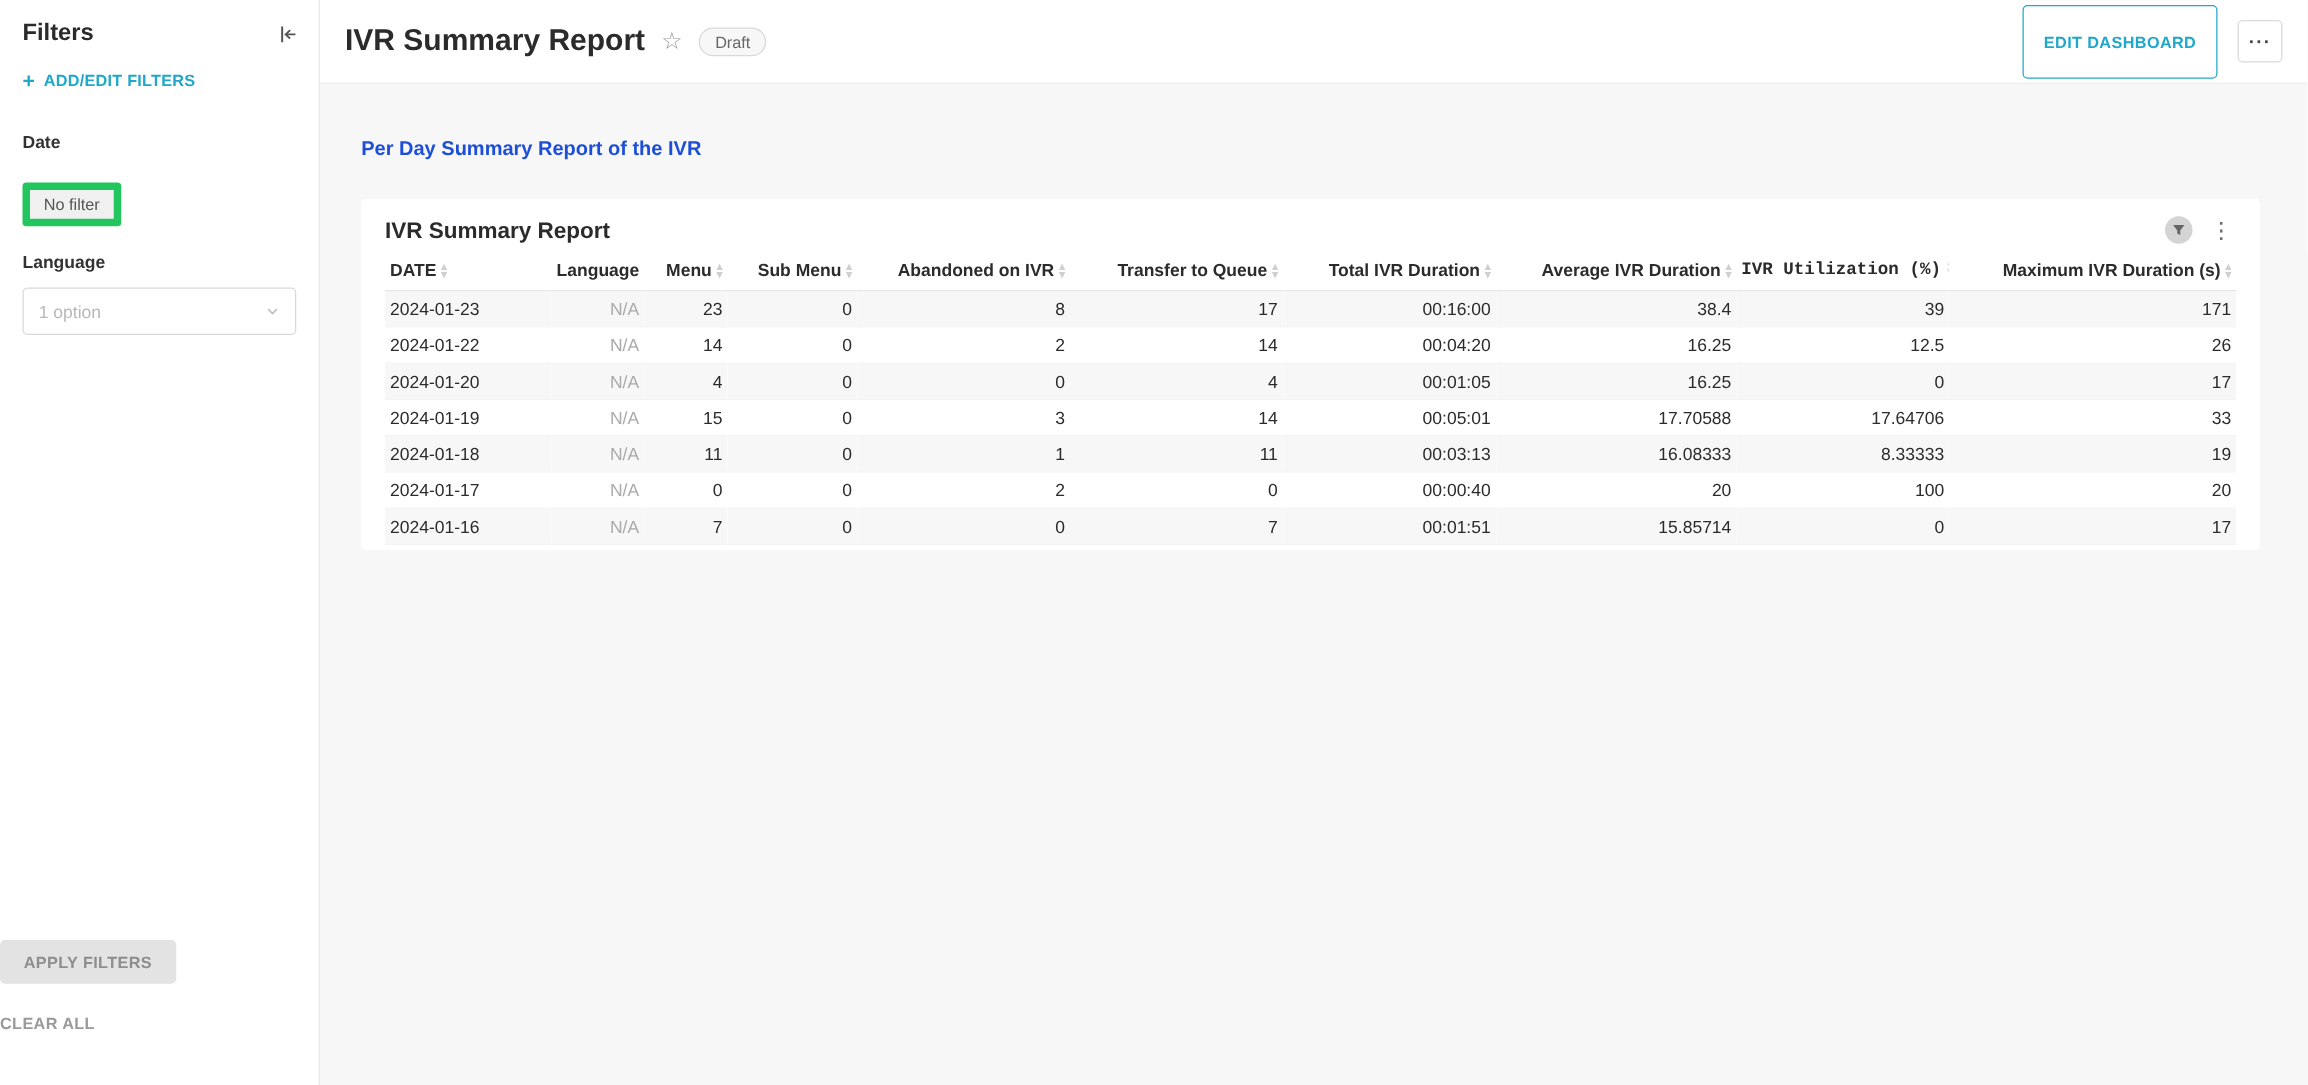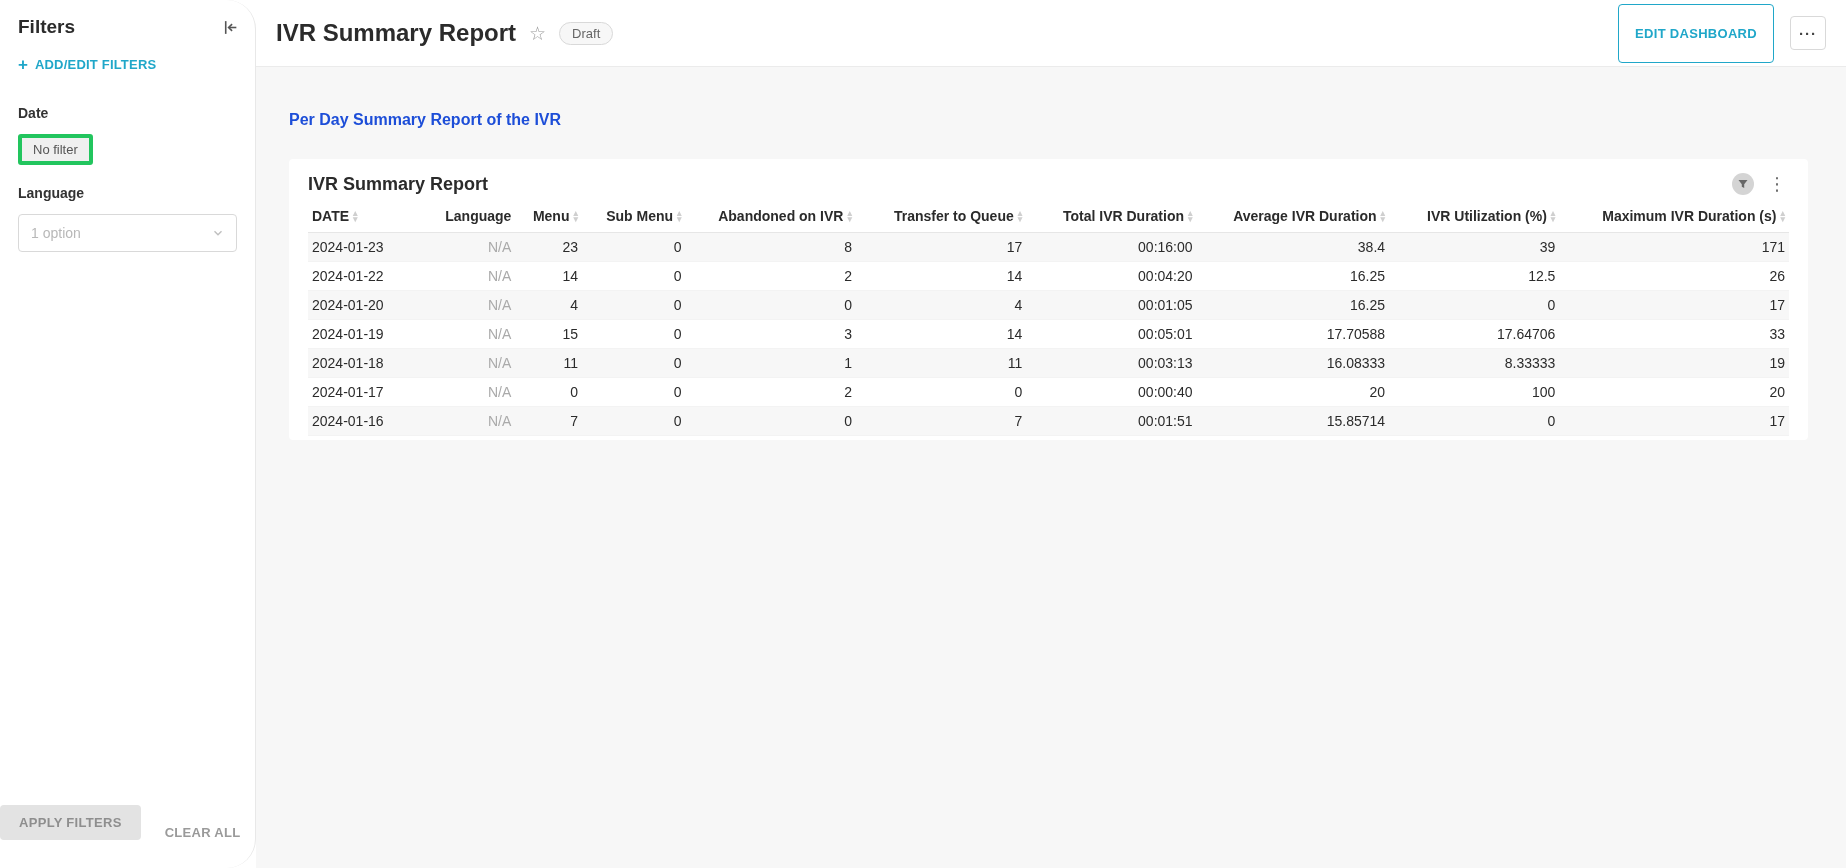--- a/index.html
+++ b/index.html
@@ -1,33 +1,33 @@
 <!DOCTYPE html>
 <html><head>
 <meta charset="utf-8">
 <style>
   * { margin:0; padding:0; box-sizing:border-box; }
   html,body { width:1846px; height:868px; }
   body { font-family:"Liberation Sans", sans-serif; background:#fff; overflow:hidden; color:#333; }
   .app { display:flex; width:1846px; height:868px; }
 
   
-  .sidebar { width:256px; min-width:256px; height:100%; background:#fff; border-right:1px solid #e8e8e8; display:flex; flex-direction:column;border-radius:29px; }
+  .sidebar { width:256px; min-width:256px; height:100%; background:#fff; border-right:1px solid #e8e8e8; display:flex; flex-direction:column; }
   .sidebar-header { display:flex; align-items:center; justify-content:space-between; padding:16px 16px 8px 18px; }
   .sidebar-title { font-size:19px; font-weight:700; color:#2b2b2b; }
   .collapse-btn { cursor:pointer; display:flex; align-items:center; }
   .add-edit-row { display:flex; align-items:center; gap:7px; padding:10px 18px 16px; cursor:pointer; }
   .add-edit-row .plus { color:#20a7c9; font-size:17px; font-weight:700; line-height:1; }
   .add-edit-label { color:#20a7c9; font-size:13px; font-weight:700; letter-spacing:.2px; }
   .filter-group { padding:16px 18px 4px; }
   .filter-label { font-size:14px; font-weight:700; color:#333; margin-bottom:13px; }
-  .chip { display:inline-block; background:#f0f0f0; border:4px solid #22c55e; border-radius:3px; padding:4px 11px; font-size:13px; color:#555; cursor:pointer; }
+  .chip { display:inline-block; background:#f0f0f0; border:6px solid #22c55e; border-radius:3px; padding:4px 11px; font-size:13px; color:#555; cursor:pointer;margin-top:12px; }
   .select-box { display:flex; align-items:center; justify-content:space-between; height:38px; border:1px solid #d9d9d9; border-radius:4px; padding:0 12px; background:#fff; cursor:pointer; }
   .select-value { font-size:14px; color:#b8b8b8; }
-  .sidebar-footer { margin-top:auto; display:flex; flex-direction:row; align-items:flex-end; gap:24px; padding-bottom:28px; }
+  .sidebar-footer { margin-top:auto; display:flex; flex-direction:column; align-items:flex-start; gap:24px; padding-bottom:42px; }
   .apply-btn { background:#e3e3e3; color:#8e8e8e; border:none; border-radius:4px; font-family:inherit; font-size:13px; font-weight:700; padding:10px 19px; letter-spacing:.3px; cursor:pointer; }
   .clear-all { color:#9a9a9a; font-size:13px; font-weight:700; letter-spacing:.3px; cursor:pointer; }
 
   
   .main { flex:1; display:flex; flex-direction:column; height:100%; overflow:hidden; }
   .main-header { height:67px; min-height:67px; background:#fff; border-bottom:1px solid #ebebeb; display:flex; align-items:center; padding:0 20px; }
   .title-wrap { display:flex; align-items:center; gap:13px; }
   .page-title { font-size:24px; font-weight:700; color:#2b2b2b; }
   .star { color:#9a9a9a; font-size:19px; cursor:pointer; line-height:1; }
   .badge { border:1px solid #d9d9d9; background:#f7f7f7; color:#666; border-radius:12px; font-size:13px; padding:3px 12px; cursor:pointer; }
@@ -154,21 +154,21 @@
                     <i>▾</i>
                   </span></th>
                 <th class="right" style="width: 11.5%;"><span>Total IVR Duration</span><span class="sort">
                     <i>▴</i>
                     <i>▾</i>
                   </span></th>
                 <th class="right" style="width: 13%;"><span>Average IVR Duration</span><span class="sort">
                     <i>▴</i>
                     <i>▾</i>
                   </span></th>
-                <th class="right" style="width: 11.5%;"><span>IVR Utilization (%)</span><span class="sort">
+                <th class="right" style="width: 11.5%; font-family: Liberation Mono, monospace;"><span>IVR Utilization (%)</span><span class="sort">
                     <i>▴</i>
                     <i>▾</i>
                   </span></th>
                 <th class="right" style="width: 15.5%;"><span>Maximum IVR Duration (s)</span><span class="sort">
                     <i>▴</i>
                     <i>▾</i>
                   </span></th>
               </tr>
           </thead>
           <tbody>

